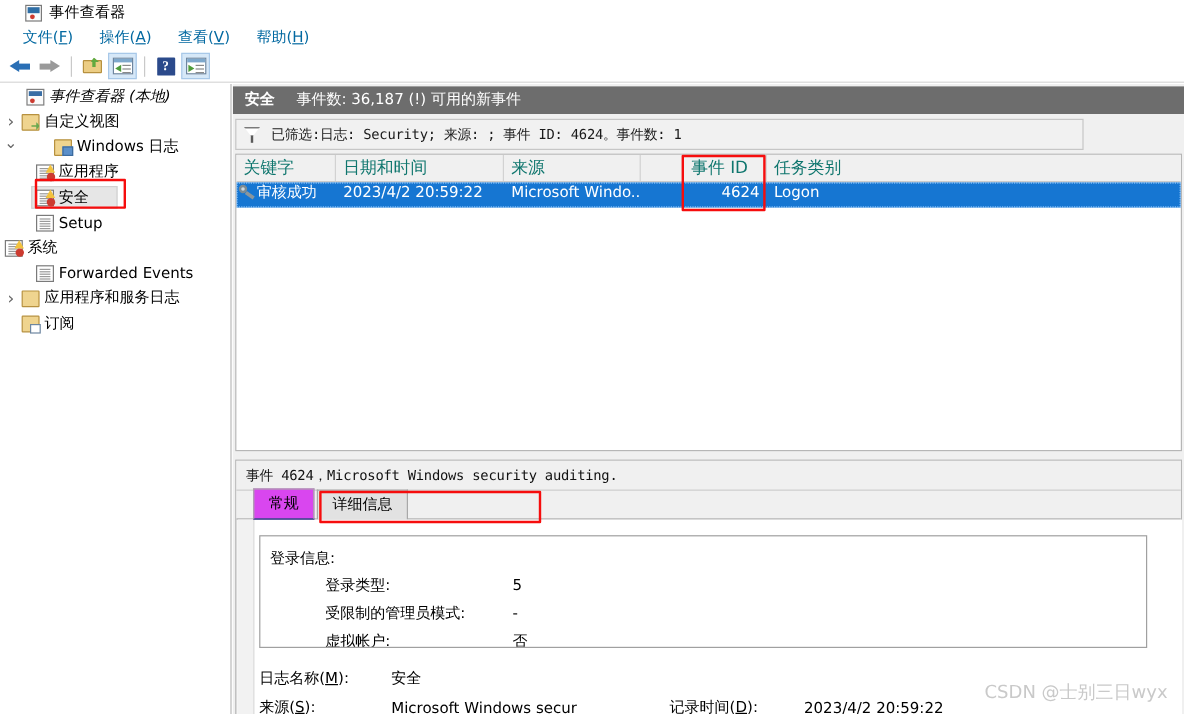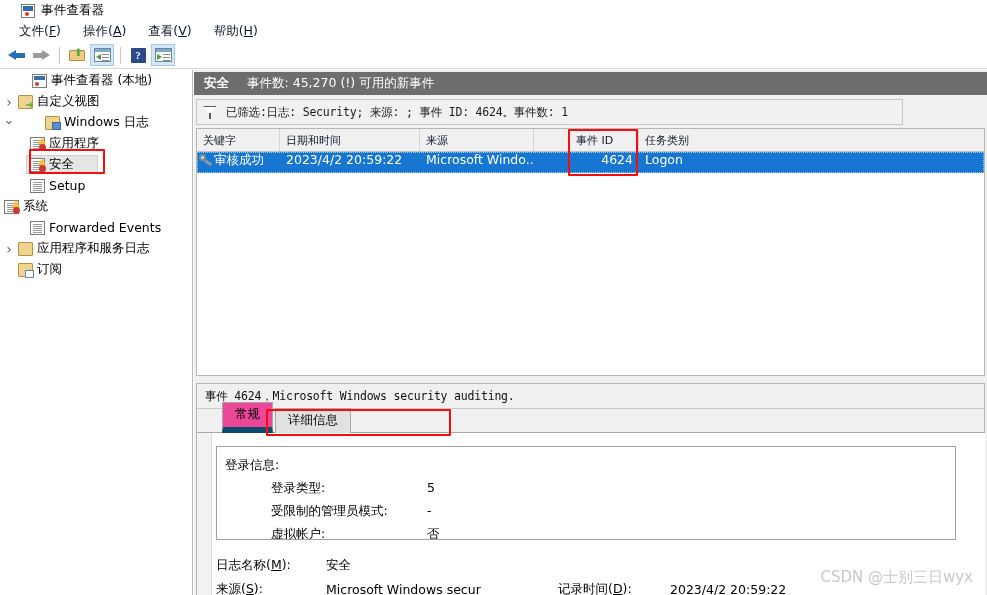--- a/index.html
+++ b/index.html
@@ -34,21 +34,21 @@
   }
   .title-text { font-size: 12.5px; color: #000; letter-spacing: .2px; }
 
   
   .menubar {
     position: absolute; left: 0; top: 21px; width: 987px; height: 21px;
     display: flex; align-items: center; padding-left: 8px; box-sizing: border-box;
     background: #ffffff;
   }
   .menu-item {
-    font-size: 12.5px; color: #0f172a; padding: 1px 11px; cursor: default;
+    font-size: 12.5px; color: #0369a1; padding: 1px 11px; cursor: default;
     white-space: nowrap;
   }
   .menu-item u { text-decoration: underline; }
 
   
   .toolbar {
     position: absolute; left: 0; top: 42px; width: 987px; height: 27px;
     background: #ffffff; display: flex; align-items: center; padding-left: 4px;
     box-sizing: border-box; border-bottom: 1px solid #d8d8d8;
   }
@@ -225,21 +225,21 @@
   .table-wrap {
     position: absolute; left: 2px; top: 58px; width: 789px; height: 248px;
     background: #ffffff; border: 1px solid #b6b6b6; box-sizing: border-box;
     overflow: hidden;
   }
   .tbl-head {
     display: flex; height: 23px; background: #f0f0f0;
     border-bottom: 1px solid #c2c2c2; box-sizing: border-box;
   }
   .th {
-    display: flex; align-items: center; height: 100%; font-size: 11px; color: #0f172a;
+    display: flex; align-items: center; height: 100%; font-size: 14px; color: #0f766e;
     border-right: 1px solid #d2d2d2; box-sizing: border-box; padding: 0 6px;
     white-space: nowrap; overflow: hidden;
   }
   .th.num { justify-content: flex-start; }
   .tbl-row {
     display: flex; height: 21px; align-items: center;
     background: #1676d2; color: #ffffff;
     outline: 1px dotted #9fd0ff; outline-offset: -1px;
   }
   .td {
@@ -273,21 +273,21 @@
   }
   .tabstrip {
     height: 24px; display: flex; align-items: flex-end; padding-left: 14px;
     border-bottom: 1px solid #a8a8a8; box-sizing: border-box; background: #f0f0f0;
   }
   .tab {
     font-size: 12.5px; padding: 3px 12px 4px 12px; border: 1px solid #a8a8a8;
     border-bottom: none; background: #e2e2e2; margin-right: 2px; position: relative;
     top: 1px; color: #000;
   }
-  .tab.active { background: #ec4899; border-bottom: 6px solid #0c4a6e; z-index: 2; margin-left: 11px; }
+  .tab.active { background: #d946ef; border-bottom: 1px solid #0c4a6e; z-index: 2; }
 
   .detail-body {
     position: absolute; left: 1px; top: 49px; width: 787px; height: 231px;
     background: #ffffff; overflow: hidden;
   }
   .scroll-strip {
     position: absolute; left: 0; top: 0; width: 14px; height: 231px;
     background: #f2f2f2; border-right: 1px solid #dcdcdc; box-sizing: border-box;
   }
   .msg-box {
@@ -370,21 +370,21 @@
         <span class="pbody"></span>
           <span class="ptop"></span>
         <span class="plines"></span>
           <span class="pmark right"></span>
       </span>
     </div>
   </div>
 
   <div class="sidebar">
 
-    <div class="tree-row" style="padding-left:16px;">
+    <div class="tree-row" style="padding-left:6px;font-style:italic;">
       <span class="tree-chev"></span>
       <span class="inner">
         <span class="ico ico-root"></span>
         <span class="tree-label">事件查看器 (本地)</span>
       </span>
     </div>
 
     <div class="tree-row" style="padding-left:2px;">
       <span class="tree-chev right"></span>
       <span class="inner">
@@ -466,21 +466,21 @@
         <span class="ico ico-sub"></span>
         <span class="tree-label">订阅</span>
       </span>
     </div>
   </div>
 
   <div class="main">
 
     <div class="pane-header">
       <span class="ph-title">安全</span>
-      <span class="ph-count">事件数: 45,270 (!) 可用的新事件</span>
+      <span class="ph-count">事件数: 36,187 (!) 可用的新事件</span>
     </div>
 
     <div class="filter-bar">
       <span class="funnel"></span>
       <span class="filter-text">已筛选:日志: Security; 来源: ; 事件 ID: 4624。事件数: 1</span>
     </div>
 
     <div class="table-wrap">
       <div class="tbl-head">
         <div class="th" style="width:83px;flex:0 0 83px;">关键字</div>

